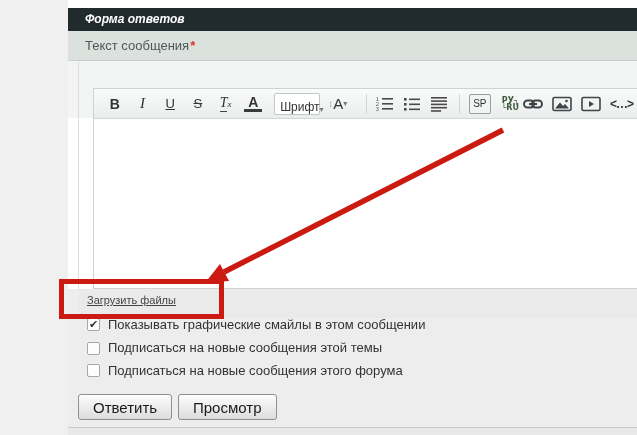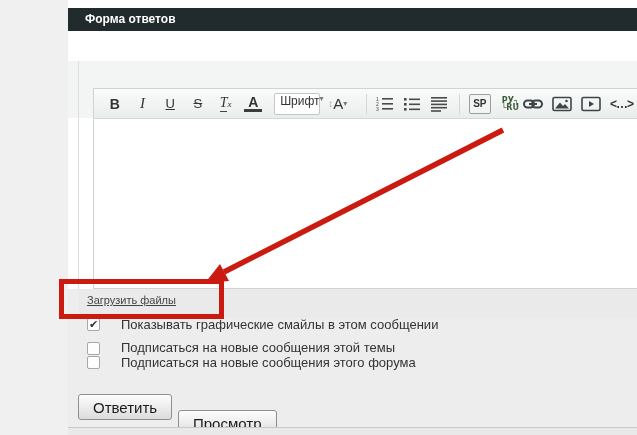--- a/index.html
+++ b/index.html
@@ -8,21 +8,21 @@
     position:relative; width:637px; height:435px;
     background:#f0f0f0; overflow:hidden;
   }
   .form {
     position:absolute; left:68px; top:0; width:569px; height:435px;
     background:#ffffff;
   }
   .form-header {
     position:absolute; left:0; right:0; top:8px; height:23px;
     background:#212a2d; color:#fff;
-    font-size:12px; font-weight:bold; line-height:23px; padding-left:17px;
+    font-size:12px; font-weight:bold; line-height:23px; padding-left:17px;font-style:italic;
   }
   .label-row {
     position:absolute; left:0; right:0; top:31px; height:30px;
     background:#dbe2de; border-bottom:1px solid #c7d0ca;
     font-size:13px; color:#4c585a; line-height:29px; padding-left:17px;
   }
   .label-row .req { color:#e03030; font-weight:bold; margin-left:1px; }
   .pre-band { position:absolute; left:0; right:0; top:61px; height:57px; background:#f2f5f3; }
   .cell-rule { position:absolute; left:10px; top:61px; width:1px; height:366px; background:#dedede; }
 
@@ -41,38 +41,38 @@
         width:20px; height:22px; margin-right:10px; cursor:default; }
   .tb-b { font-weight:bold; font-size:14px; }
   .tb-i { font-family:"Liberation Serif", serif; font-style:italic; font-size:15px; }
   .tb-u { font-size:13px; text-decoration:underline; }
   .tb-s { font-size:13px; text-decoration:line-through; }
   .tb-tx { font-family:"Liberation Serif", serif; font-style:italic; font-size:14px; }
   .tb-tx .t { border-bottom:1px solid #444; }
   .tb-tx .x { font-size:9px; vertical-align:-3px; }
   .tb-a { font-size:14px; font-weight:bold; border-bottom:3px solid #3b3b3b; height:17px; line-height:15px; }
   .font-box {
-    display:inline-flex; align-items:flex-start; justify-content:space-between;
+    display:inline-flex; align-items:flex-end; justify-content:space-between;
     width:46px; height:22px; margin:0 8px 0 2px; padding:0 5px;
     background:#fff; border:1px solid #c3c7c6; border-radius:2px;
     font-size:12px; color:#333;
   }
   .font-box .caret { font-size:8px; color:#777; }
   .size-ctl { display:inline-flex; align-items:center; width:32px; margin-right:8px; }
   .size-ctl .arr { font-size:10px; color:#8a9; }
   .size-ctl .a { font-size:15px; color:#333; }
   .size-ctl .caret { font-size:8px; color:#777; }
   .sep { width:1px; height:20px; background:#d3d6d5; margin:0 9px 0 2px; display:inline-block; }
   .tb-svg { display:inline-flex; align-items:center; justify-content:center;
             width:20px; height:22px; margin-right:9px; }
   .tb-sp {
     display:inline-flex; align-items:center; justify-content:center;
     height:20px; padding:0 3px; margin-right:11px;
     border:1px solid #9aa0a0; border-radius:2px; background:#f2f4f4;
-    font-size:10px; font-weight:bold; color:#333;
+    font-size:10px; font-weight:normal; color:#333;
   }
   .tb-ru {
     display:inline-flex; flex-direction:column; align-items:center;
     margin-right:4px; font-size:8px; line-height:7px; font-weight:bold; color:#3c5c3c;
     font-family:"DejaVu Sans", sans-serif;
   }
   .tb-code { font-size:12px; font-weight:bold; color:#333; letter-spacing:-1px;
              margin-right:6px; }
   .edit-area { height:169px; background:#fff; }
 
@@ -84,49 +84,52 @@
   .upload-link {
     position:absolute; left:19px; top:294px;
     font-size:11px; color:#444; text-decoration:underline; cursor:pointer;
   }
   .opt-row { position:absolute; left:19px; display:flex; align-items:center; }
   .opt-box {
     width:13px; height:13px; border:1px solid #a7a7a7; border-radius:2px;
     background:#fdfdfd; font-size:11px; line-height:11px; color:#333;
     display:inline-flex; align-items:center; justify-content:center;
   }
-  .opt-label { margin-left:21px; font-size:13px; color:#333; }
+  .opt-label { margin-left:8px; font-size:13px; color:#333; }
 
   .btn {
     position:absolute; top:394px; height:26px;
     border:1px solid #8f8f8f; border-radius:3px;
     background:linear-gradient(#fdfdfd,#dcdcdc);
     font-family:"Liberation Sans", sans-serif;
     font-size:15px; color:#1a1a1a; padding:0 14px; cursor:pointer;
   }
   .btn-reply { left:10px; min-width:92px; }
-  .btn-preview { left:110px; min-width:90px;margin-top:16px; }
+  .btn-preview { left:110px; min-width:90px; }
 
   
   .annot-rect {
     position:absolute; left:59px; top:279px; width:165px; height:40px;
     border:5px solid #cb1a10; pointer-events:none; z-index:20;
   }
   .annot-arrow { position:absolute; left:0; top:0; pointer-events:none; z-index:21; }
 </style>
 </head>
 <body>
 
 <div class="page">
   <div class="form">
 
     <div class="form-header">
       <span>Форма ответов</span>
     </div>
 
+    <div class="label-row">
+      <span>Текст сообщения</span><span class="req">*</span>
+    </div>
 
     <div class="pre-band"></div>
     <div class="cell-rule"></div>
 
     <div class="editor">
       <div class="toolbar">
         <span class="tb tb-b">B</span>
         <span class="tb tb-i">I</span>
         <span class="tb tb-u">U</span>
         <span class="tb tb-s">S</span>
@@ -218,21 +221,21 @@
     <a class="upload-link">Загрузить файлы</a>
 
     <div class="opt-row" style="top:317px;">
       <span class="opt-box">✔</span>
       <span class="opt-label">Показывать графические смайлы в этом сообщении</span>
     </div>
     <div class="opt-row" style="top:340px;align-items:flex-end;">
       <span class="opt-box"></span>
       <span class="opt-label">Подписаться на новые сообщения этой темы</span>
     </div>
-    <div class="opt-row" style="top:355px;">
+    <div class="opt-row" style="top:363px;">
       <span class="opt-box"></span>
       <span class="opt-label">Подписаться на новые сообщения этого форума</span>
     </div>
 
     <button class="btn btn-reply">Ответить</button>
     <button class="btn btn-preview">Просмотр</button>
 
     <div class="bottom-rule"></div>
     <div class="after-strip"></div>
   </div>

